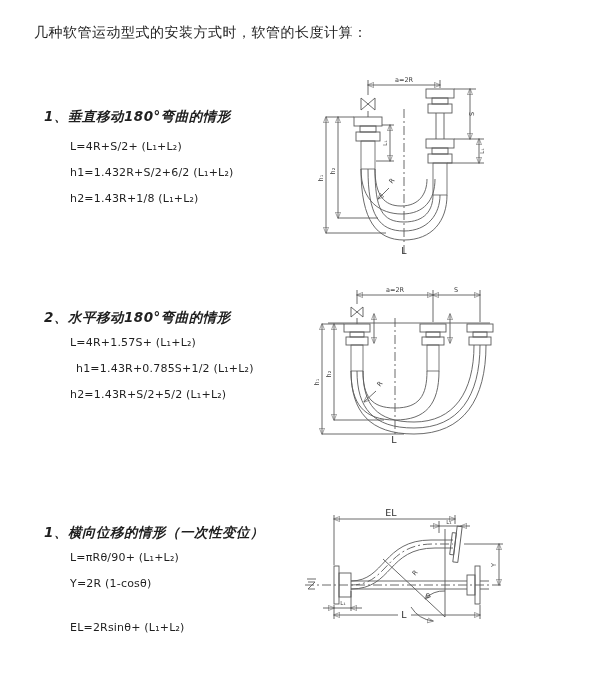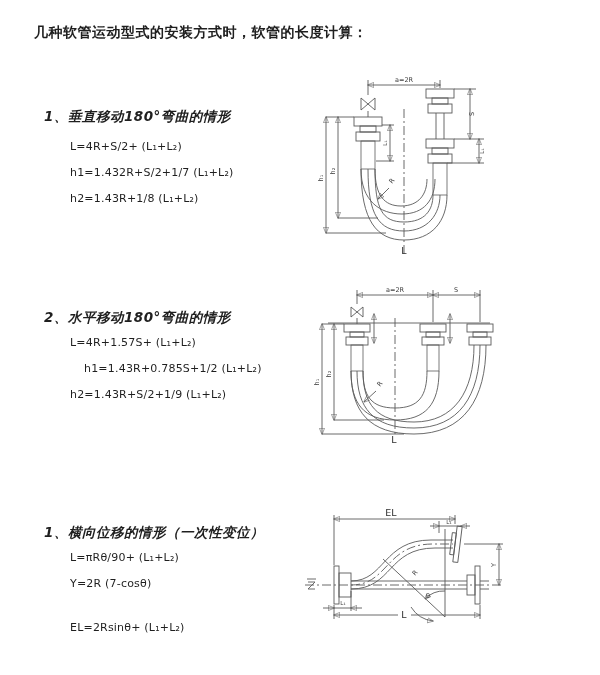--- a/index.html
+++ b/index.html
@@ -3,50 +3,50 @@
 <meta charset="utf-8">
 <style>
   html,body{margin:0;padding:0;background:#ffffff;}
   body{
     position:relative;width:600px;height:675px;overflow:hidden;
     font-family:"DejaVu Sans","Liberation Sans",sans-serif;
     color:#222;
   }
   .abs{position:absolute;}
   .title{
-    left:34px;top:24px;font-size:14px;font-weight:bold;letter-spacing:0.5px;color:#1f1f1f;
+    left:34px;top:24px;font-size:14px;font-weight:normal;letter-spacing:0.5px;color:#1f1f1f;
   }
   .sec-heading{font-size:13.5px;font-weight:bold;letter-spacing:0.5px;color:#1f1f1f;font-style:italic;}
   .formula{font-size:11px;font-weight:400;color:#1f1f1f;letter-spacing:0.2px;}
   svg{position:absolute;overflow:visible;}
   svg line, svg path, svg rect{stroke:#5a5a5a;stroke-width:0.9;fill:none;}
   svg text{fill:#3c3c3c;font-size:6.5px;font-family:"DejaVu Sans",sans-serif;stroke:none;}
   svg text.big{font-size:9.5px;fill:#2e2e2e;}
   svg text.tiny{font-size:5.5px;}
   svg .dash{stroke-dasharray:9 3 2 3;}
   svg .braid{stroke-width:0.8;}
 </style>
 </head>
 <body>
 
 <div class="abs title">几种软管运动型式的安装方式时，软管的长度计算：</div>
 
 <div class="abs sec-heading" style="left:44px;top:108px">1、垂直移动180°弯曲的情形</div>
 <div class="abs formula" style="left:70px;top:140px">L=4R+S/2+ (L₁+L₂)</div>
-<div class="abs formula" style="left:70px;top:166px">h1=1.432R+S/2+1/7 (L₁+L₂)</div>
+<div class="abs formula" style="left:70px;top:166px">h1=1.432R+S/2+6/2 (L₁+L₂)</div>
 <div class="abs formula" style="left:70px;top:192px">h2=1.43R+1/8 (L₁+L₂)</div>
 
 <div class="abs sec-heading" style="left:44px;top:309px">2、水平移动180°弯曲的情形</div>
 <div class="abs formula" style="left:70px;top:336px">L=4R+1.57S+ (L₁+L₂)</div>
-<div class="abs formula" style="left:84px;top:362px">h1=1.43R+0.785S+1/2 (L₁+L₂)</div>
-<div class="abs formula" style="left:70px;top:388px">h2=1.43R+S/2+1/9 (L₁+L₂)</div>
+<div class="abs formula" style="left:76px;top:362px">h1=1.43R+0.785S+1/2 (L₁+L₂)</div>
+<div class="abs formula" style="left:70px;top:388px">h2=1.43R+S/2+5/2 (L₁+L₂)</div>
 
 <div class="abs sec-heading" style="left:44px;top:524px">1、横向位移的情形（一次性变位）</div>
 <div class="abs formula" style="left:70px;top:551px">L=πRθ/90+ (L₁+L₂)</div>
-<div class="abs formula" style="left:70px;top:577px">Y=2R (7-cosθ)</div>
+<div class="abs formula" style="left:70px;top:577px">Y=2R (1-cosθ)</div>
 <div class="abs formula" style="left:70px;top:621px">EL=2Rsinθ+ (L₁+L₂)</div>
 
 <svg style="left:316px;top:73px" width="178" height="188" viewBox="0 0 178 188">
   <defs>
     <marker id="ar-d1" viewBox="0 0 10 10" refX="9" refY="5" markerWidth="7" markerHeight="7" orient="auto-start-reverse">
       <path d="M0,1 L10,5 L0,9 Z" fill="#5a5a5a" stroke="none"></path>
     </marker>
     <pattern id="hatch-d1" width="4" height="4" patternUnits="userSpaceOnUse">
       <path d="M0,0 L4,4 M4,0 L0,4" stroke="#6e6e6e" stroke-width="0.7"></path>
     </pattern>

